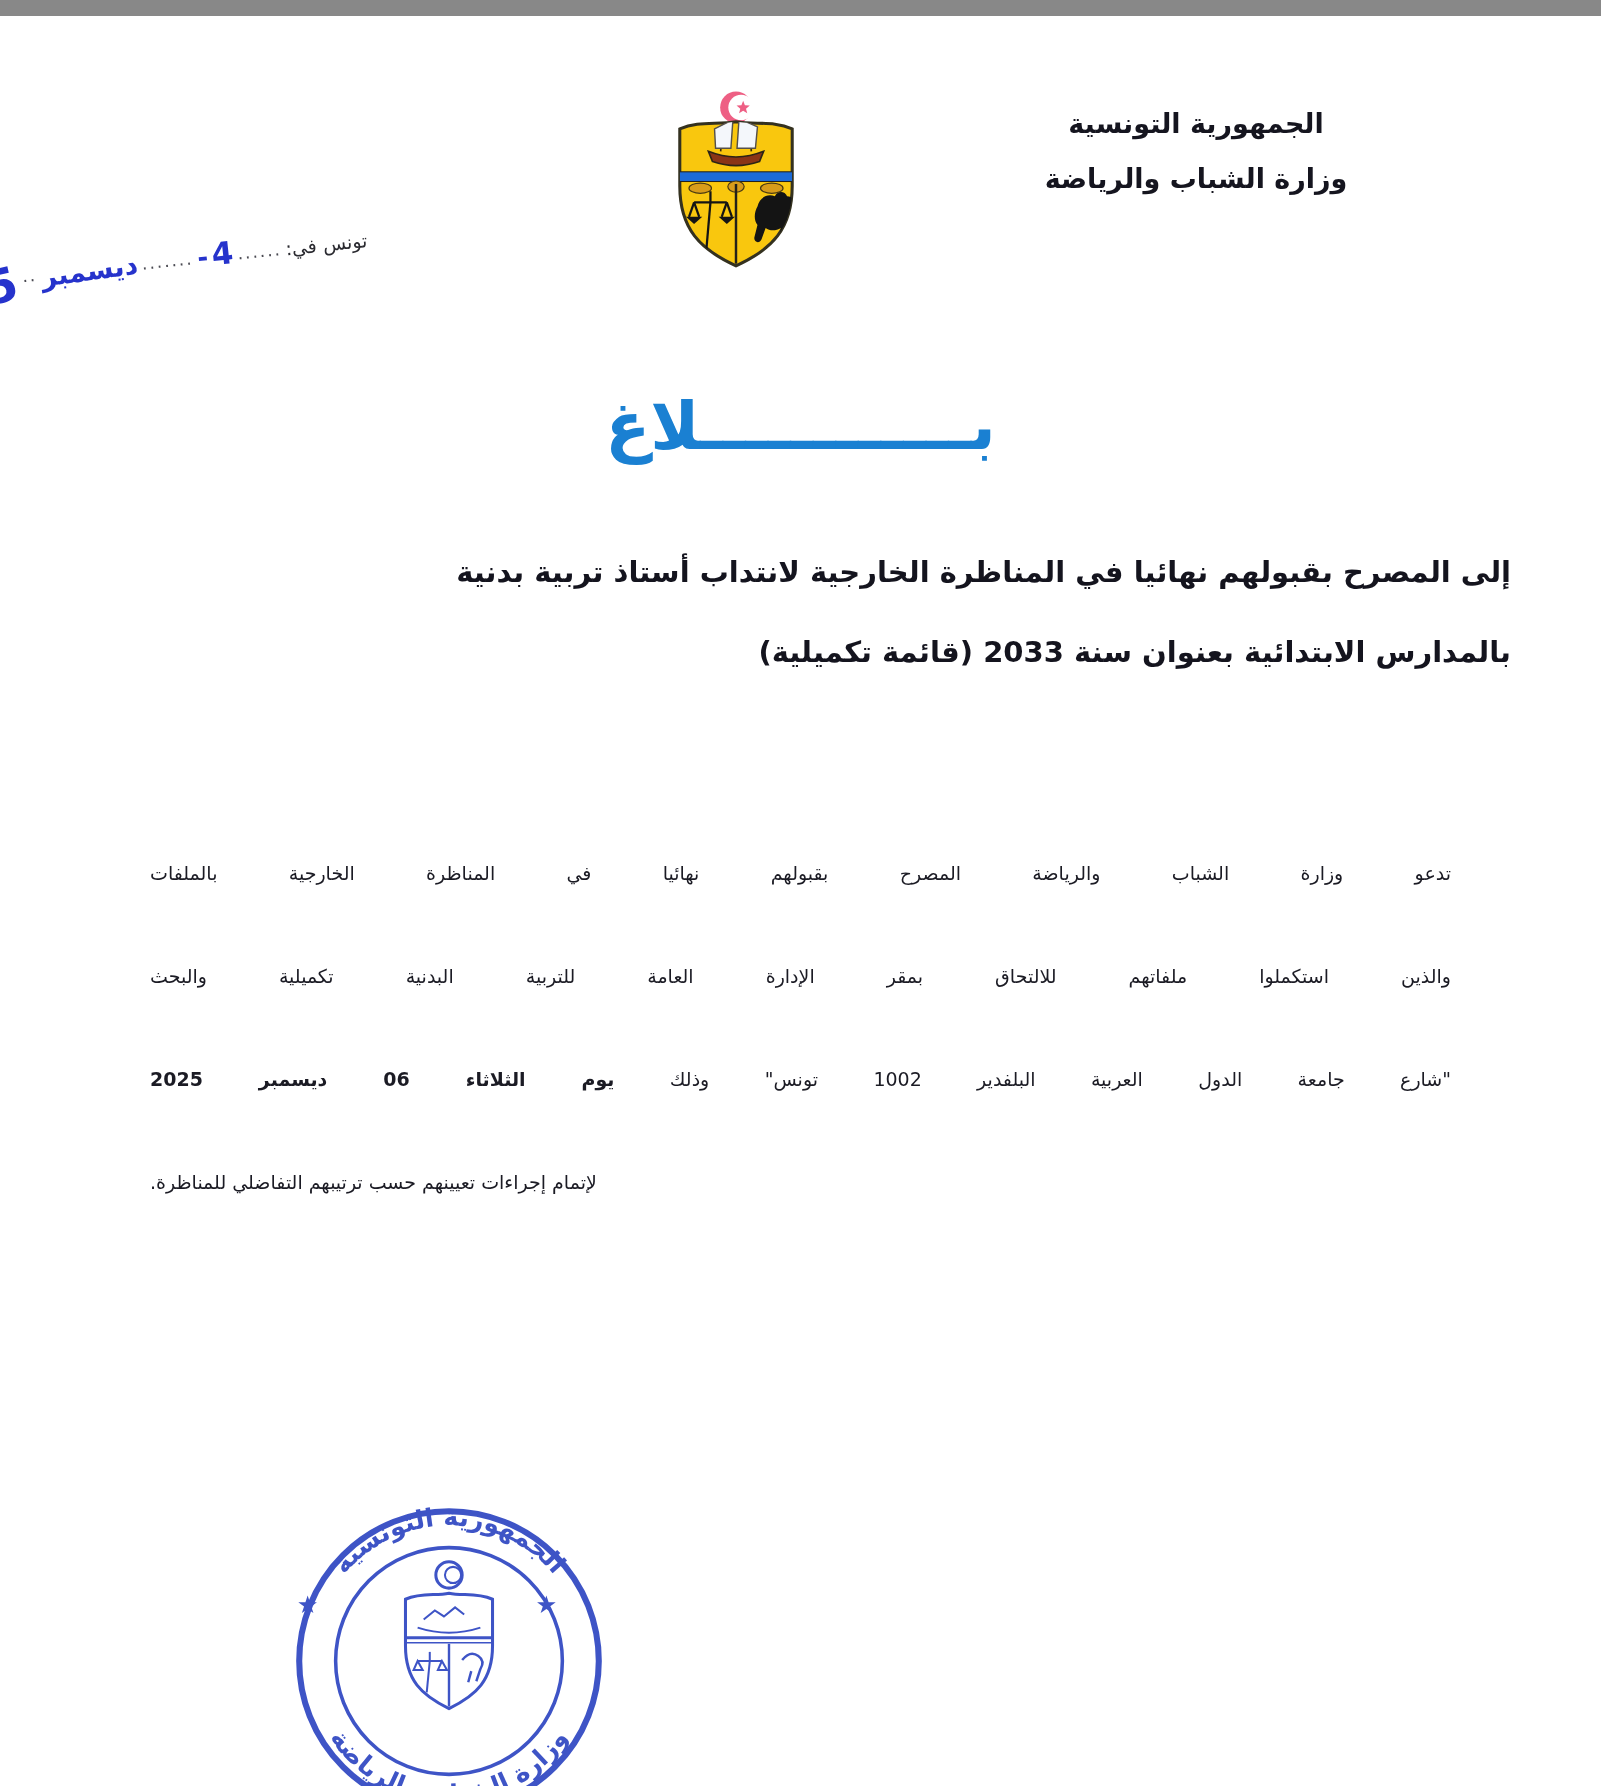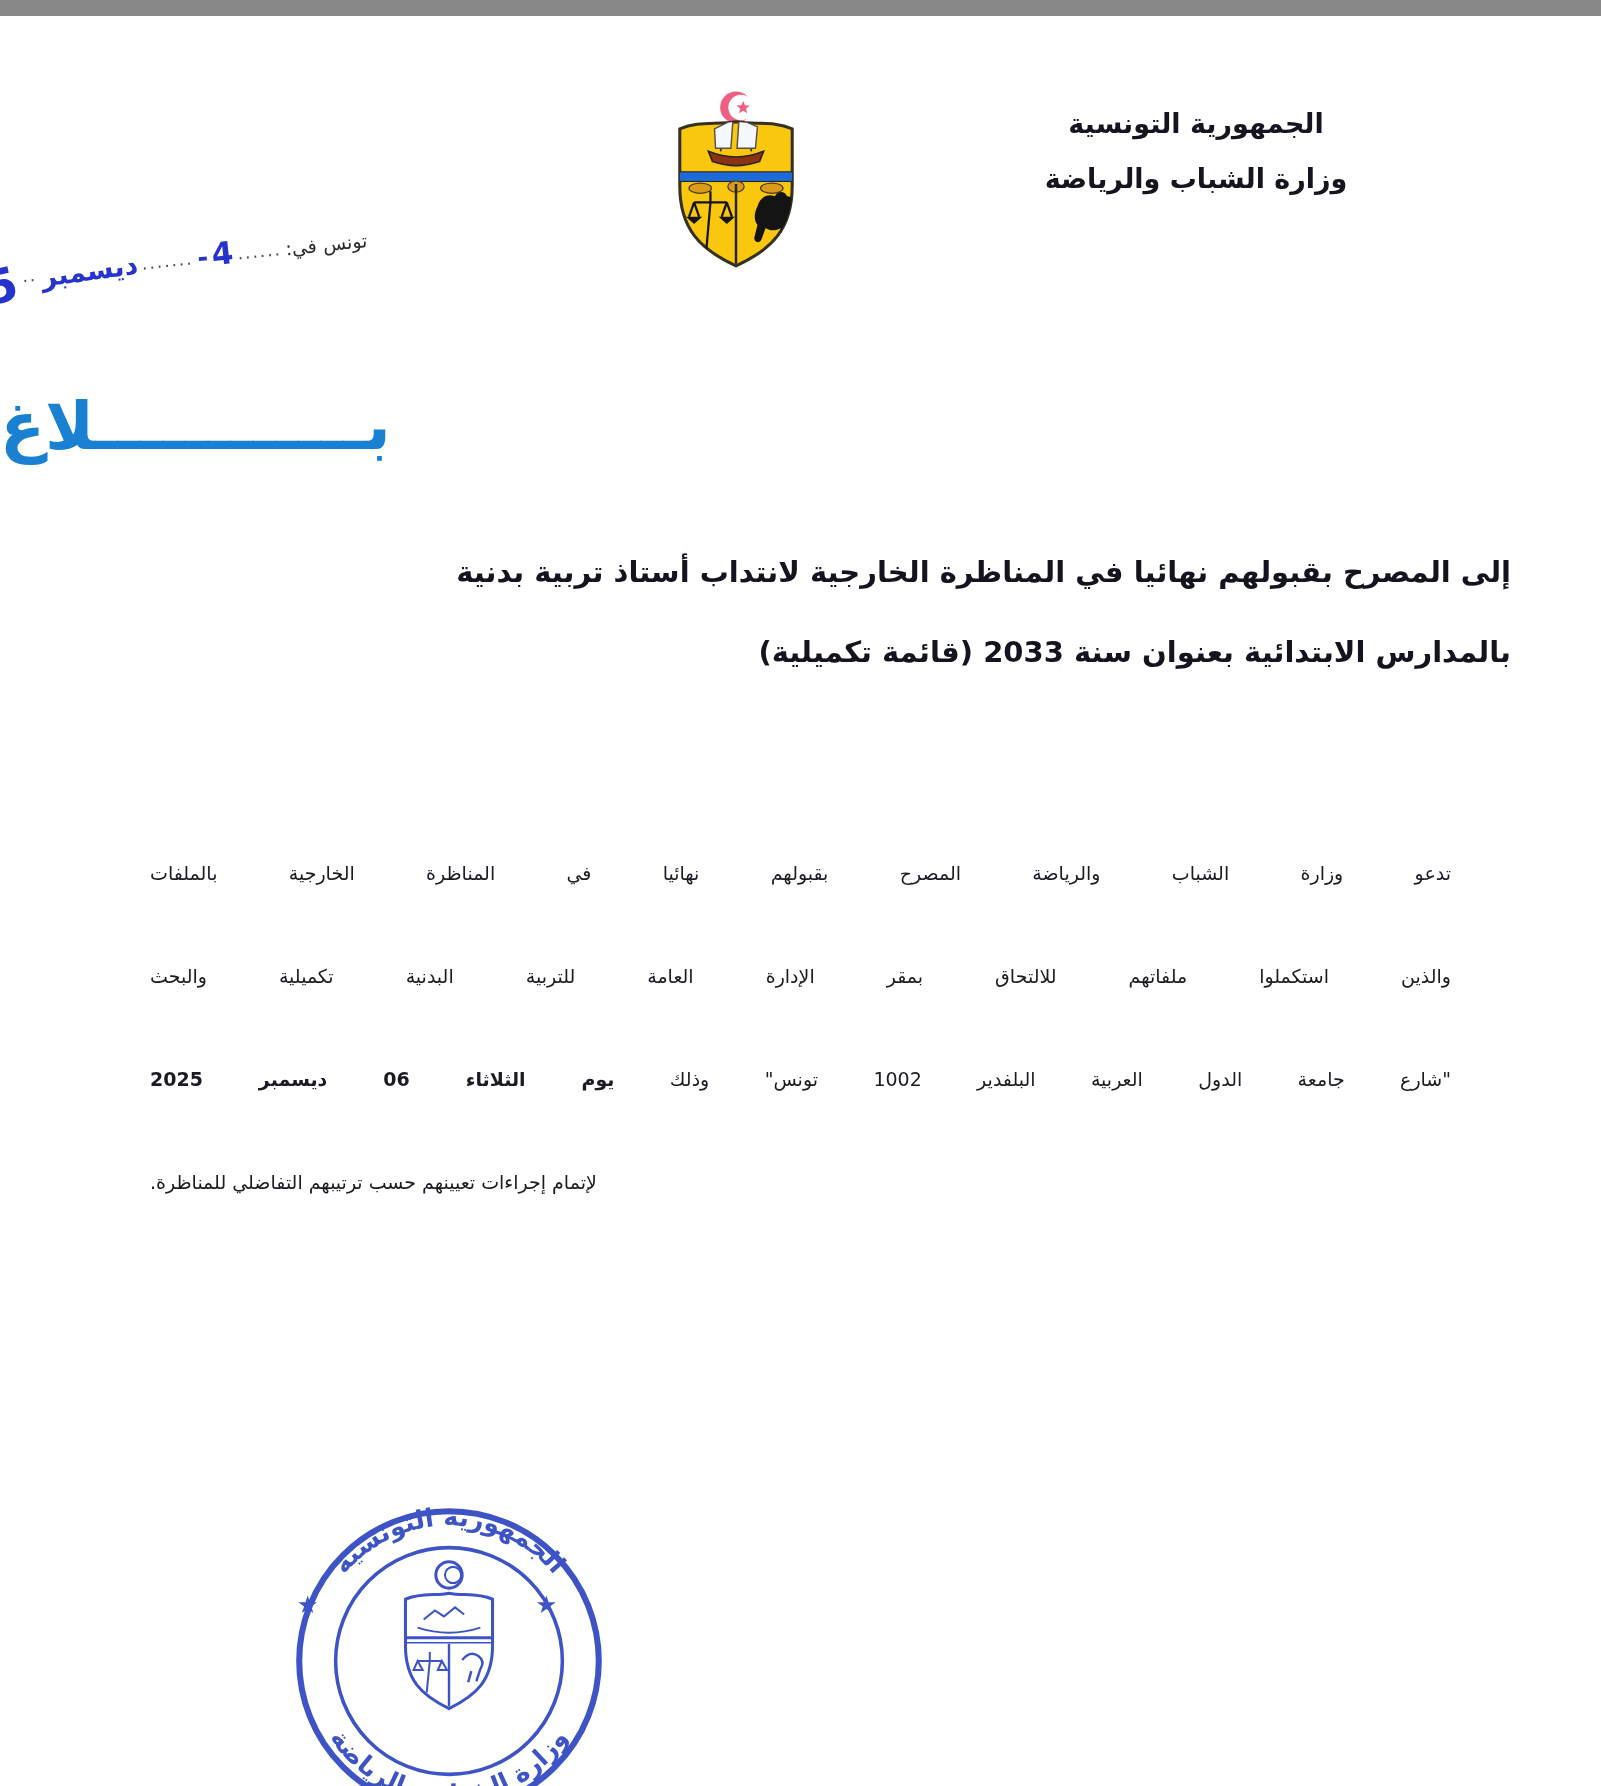--- a/index.html
+++ b/index.html
@@ -31,21 +31,21 @@
   .dl-printed{font-size:19px;color:#2a2a30;letter-spacing:1px;}
   .dl-dots{font-size:17px;color:#4a4a52;letter-spacing:2px;}
   .ink{color:#2633cc;font-weight:bold;}
   .dl-day{font-size:31px;transform:translateY(-2px);}
   .dl-sep{font-size:26px;}
   .dl-month{font-size:27px;transform:translateY(2px) rotate(-2deg);letter-spacing:-1px;}
   .dl-year{font-size:47px;transform:translateY(14px) rotate(-7deg);letter-spacing:1px;}
   
   .blg{
     position:absolute;top:372px;left:0;width:100%;
-    text-align:left;font-size:66px;font-weight:bold;color:#1a80d2;
+    text-align:center;font-size:66px;font-weight:bold;color:#1a80d2;
   }
   
   .subject{
     position:absolute;top:516px;right:90px;left:90px;
     font-weight:bold;font-size:29px;color:#14141e;
   }
   .subject .sline{height:80px;line-height:80px;}
   
   .bodytxt{
     position:absolute;top:806px;right:150px;left:150px;

